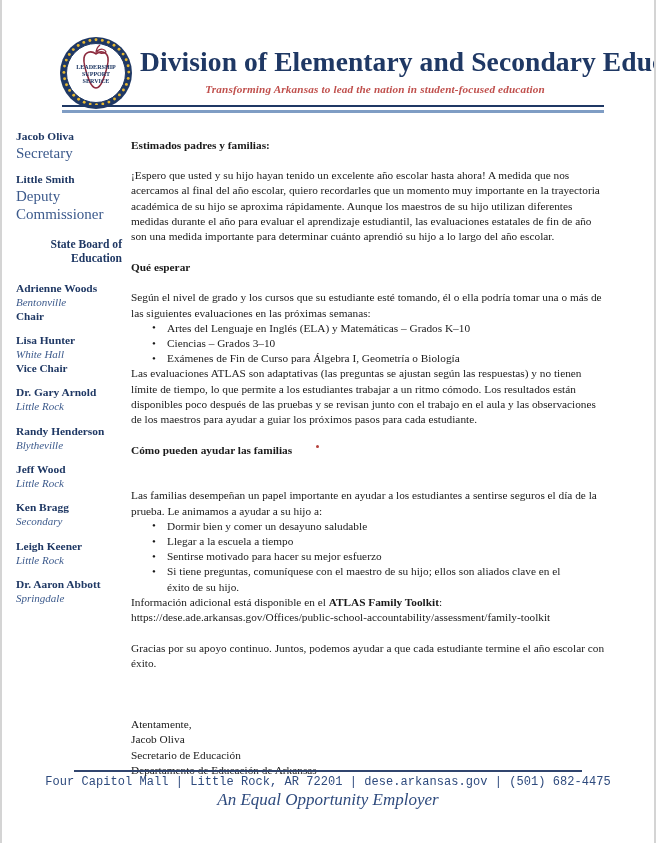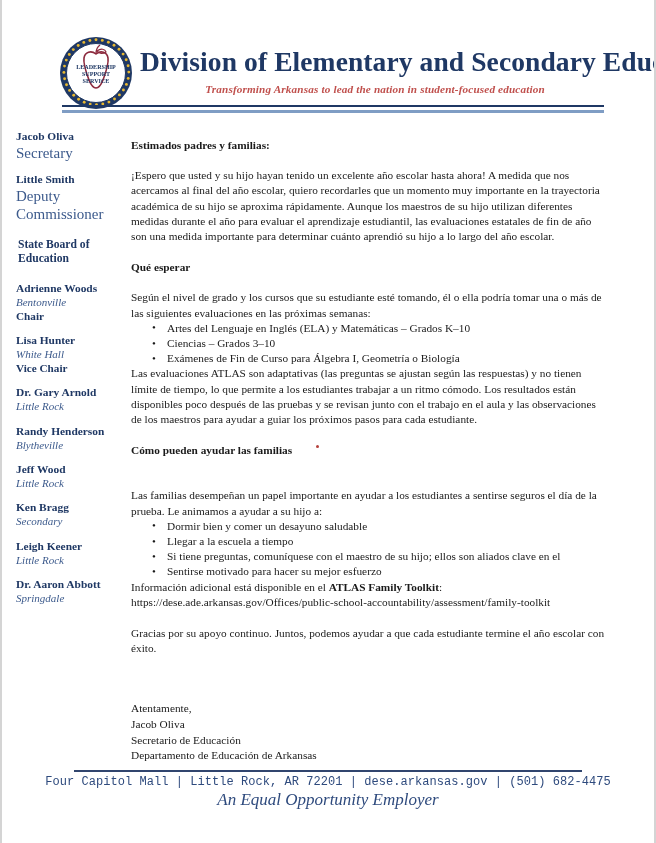--- a/index.html
+++ b/index.html
@@ -116,21 +116,21 @@
     font-weight: 700;
     font-size: 11.2px;
     line-height: 1.22;
     color: #1f3864;
   }
   .board-heading {
     font-weight: 700;
     font-size: 11.6px;
     line-height: 1.24;
     color: #1f3864;
-    text-align: left;
+    text-align: right;
     margin: 14px 0 16px 0;
     padding: 0 2px;
   }
 
   
   .content {
     position: absolute;
     left: 129px;
     top: 0px;
     width: 478px;
@@ -371,23 +371,24 @@
 
       <p class="h">Cómo pueden ayudar las familias</p>
 
       <div class="gap-lg"></div>
 
       <p>Las familias desempeñan un papel importante en ayudar a los estudiantes a sentirse seguros el día de la prueba. Le animamos a ayudar a su hijo a:</p>
 
       <ul class="bullets">
         <li>Dormir bien y comer un desayuno saludable</li>
         <li>Llegar a la escuela a tiempo</li>
+        <li>Sentirse motivado para hacer su mejor esfuerzo</li>
         <li>Si tiene preguntas, comuníquese con el maestro de su hijo; ellos son aliados clave en el</li>
-        <li>Sentirse motivado para hacer su mejor esfuerzo</li>
       </ul>
+      <p class="bullet-sub">éxito de su hijo.</p>
 
       <p><span>Información adicional está disponible en el </span><b class="inline">ATLAS Family Toolkit</b><span>:</span></p>
 
       <p class="url-line">https://dese.ade.arkansas.gov/Offices/public-school-accountability/assessment/family-toolkit</p>
 
       <div class="gap-md"></div>
 
       <p>Gracias por su apoyo continuo. Juntos, podemos ayudar a que cada estudiante termine el año escolar con éxito.</p>
 
       <div class="gap-lg"></div>

